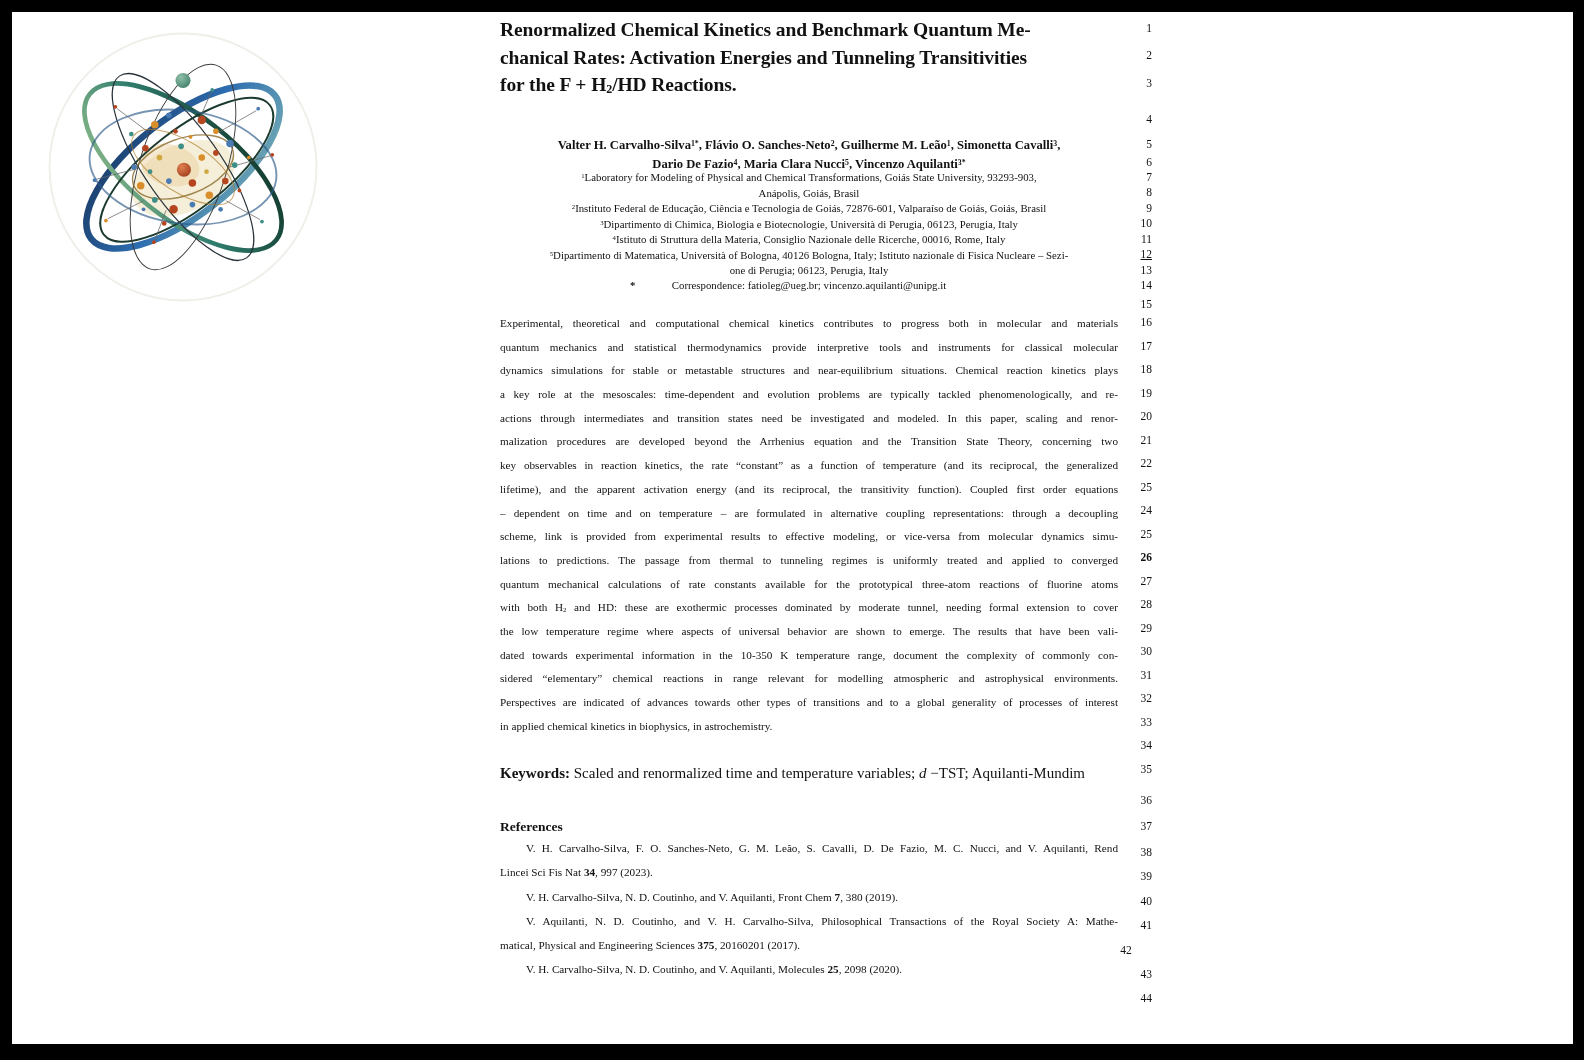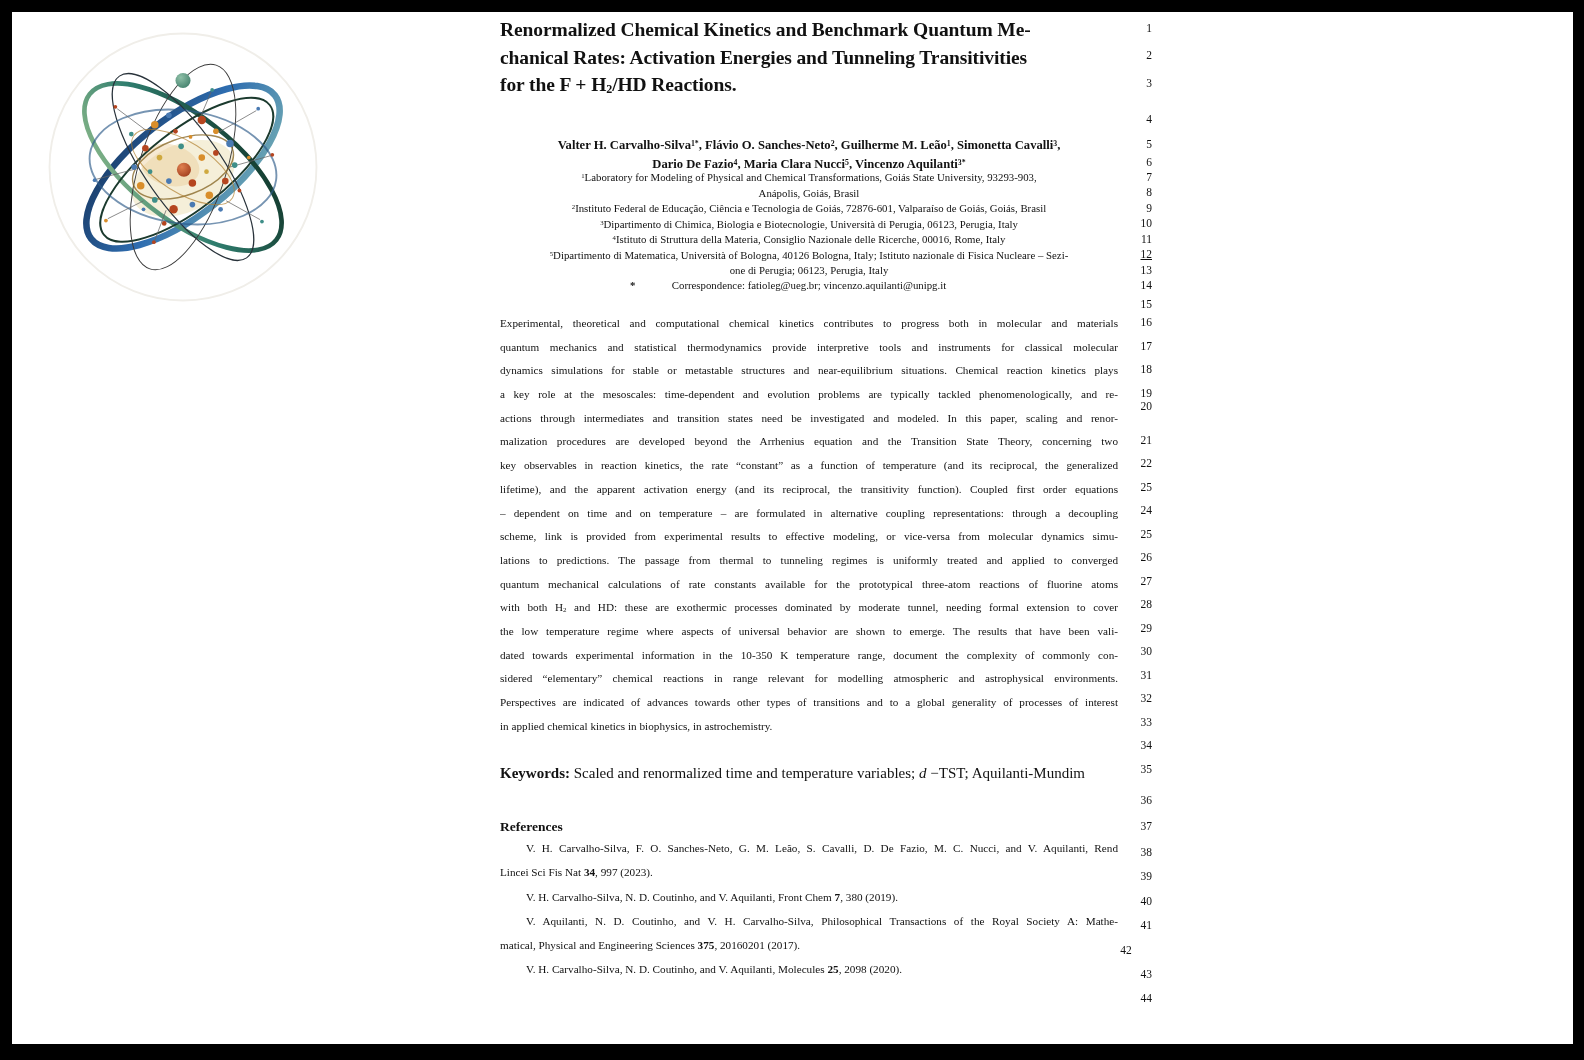--- a/index.html
+++ b/index.html
@@ -194,27 +194,27 @@
       <div class="linenum" style="top: 205px;">10</div>
       <div class="linenum" style="top: 221px;">11</div>
       <div class="linenum" style="top: 236px; text-decoration: underline;">12</div>
       <div class="linenum" style="top: 252px; text-align: right;">13</div>
       <div class="linenum" style="top: 267px;">14</div>
       <div class="linenum" style="top: 286px;">15</div>
       <div class="linenum" style="top: 304px;">16</div>
       <div class="linenum" style="top: 328px;">17</div>
       <div class="linenum" style="top: 351px;">18</div>
       <div class="linenum" style="top: 375px;">19</div>
-      <div class="linenum" style="top: 388px;">20</div>
+      <div class="linenum" style="top: 398px;">20</div>
       <div class="linenum" style="top: 422px;">21</div>
       <div class="linenum" style="top: 445px;">22</div>
       <div class="linenum" style="top: 469px;">25</div>
       <div class="linenum" style="top: 492px;">24</div>
       <div class="linenum" style="top: 516px;">25</div>
-      <div class="linenum" style="top: 539px;">26</div>
+      <div class="linenum" style="top: 539px; font-weight: bold;">26</div>
       <div class="linenum" style="top: 563px;">27</div>
       <div class="linenum" style="top: 586px;">28</div>
       <div class="linenum" style="top: 610px;">29</div>
       <div class="linenum" style="top: 633px;">30</div>
       <div class="linenum" style="top: 657px;">31</div>
       <div class="linenum" style="top: 680px;">32</div>
       <div class="linenum" style="top: 704px;">33</div>
       <div class="linenum" style="top: 727px;">34</div>
       <div class="linenum" style="top: 751px;">35</div>
       <div class="linenum" style="top: 782px;">36</div>

